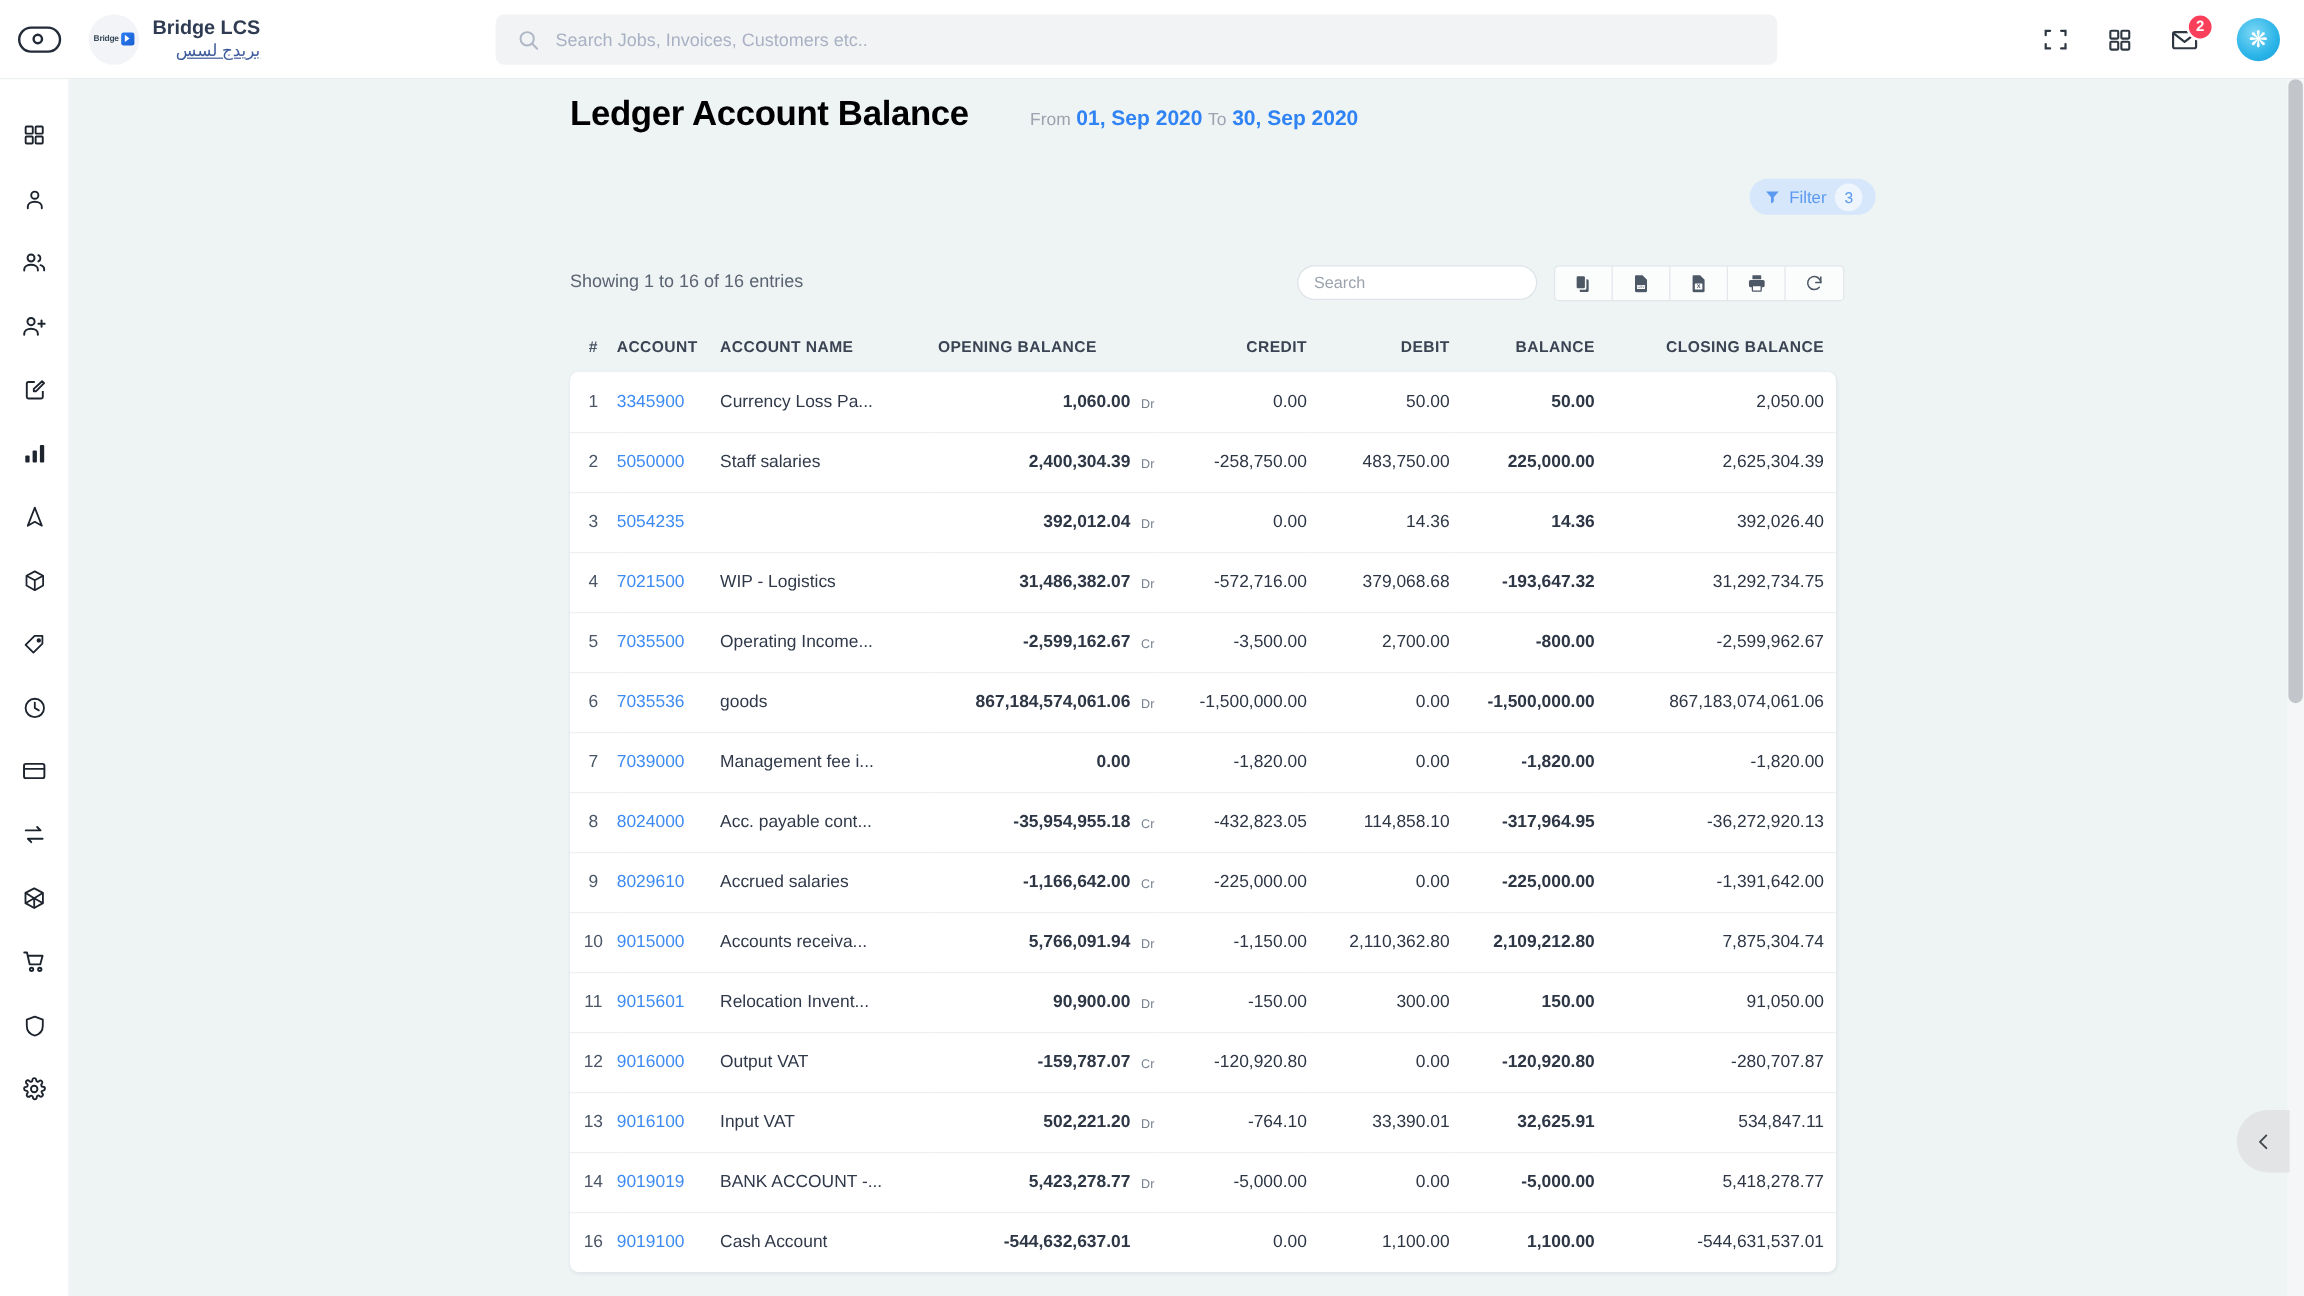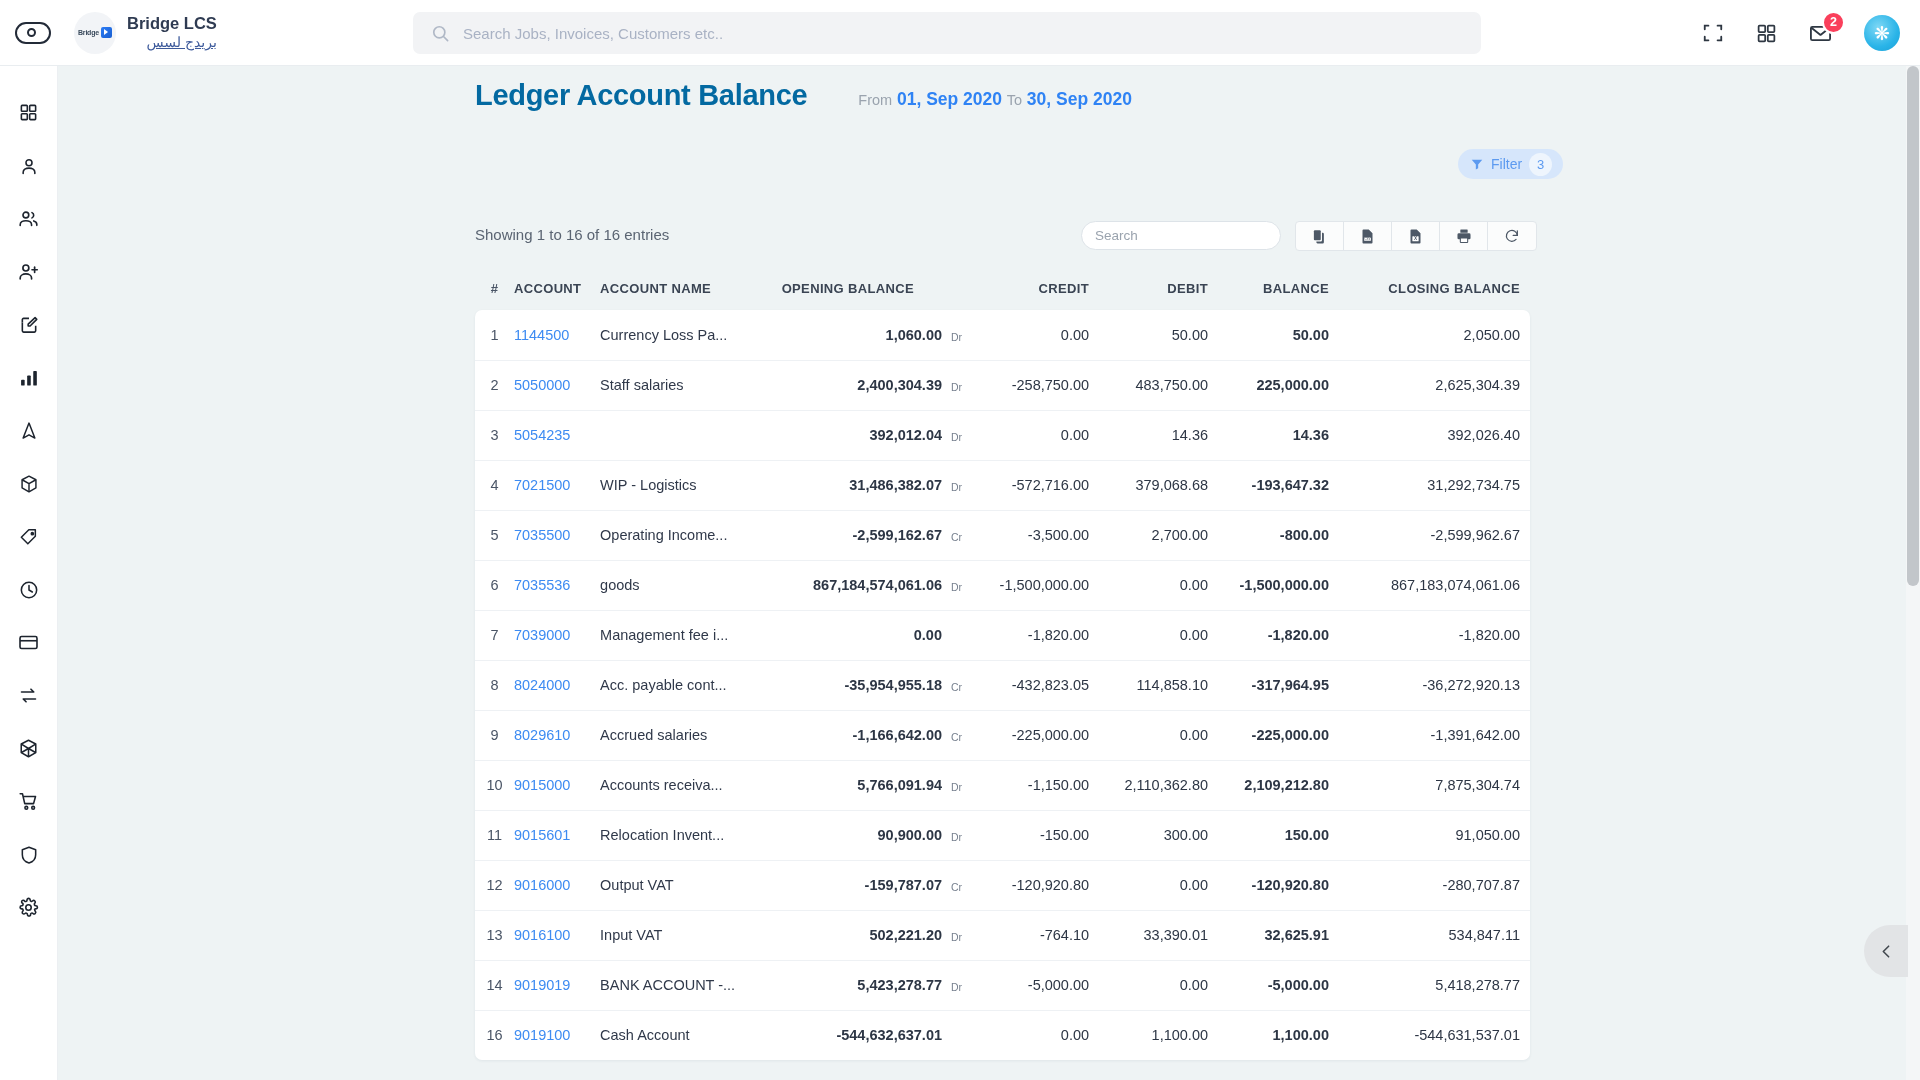--- a/index.html
+++ b/index.html
@@ -107,21 +107,21 @@
   .main {
     position: absolute; top: 66px; left: 58px;
     width: 1850px; height: 1014px;
     background: #eef3f4;
     overflow: hidden;
   }
   .page-head {
     position: absolute; left: 417px; top: 13px;
     display: flex; align-items: baseline;
   }
-  .page-title { font-size: 29px; font-weight: bold; color: #0369a1; letter-spacing: -0.3px; }
+  .page-title { font-size: 29px; font-weight: bold; color: #000000; letter-spacing: -0.3px; }
   .daterange { margin-left: 51px; font-size: 17px; color: #9aa3ae; }
   .daterange .lbl { font-size: 14.5px; color: #9aa3ae; }
   .daterange .dt { color: #2f83f4; font-weight: 600; font-size: 17.5px; }
 
   .filter-chip {
     position: absolute; left: 1400px; top: 83px;
     height: 30px; padding: 0 11px 0 12px;
     background: #d6e6fb; border-radius: 16px;
     display: flex; align-items: center; gap: 7px; cursor: pointer;
   }
@@ -479,21 +479,21 @@
           <th class="c-bal">BALANCE</th>
           <th class="c-close">CLOSING BALANCE</th>
         </tr>
       </thead>
     </table>
     <div class="tbody-card">
       <table>
         <tbody id="tbody">
             <tr>
               <td class="c-num">1</td>
-              <td class="c-acct"><a>1144500</a></td>
+              <td class="c-acct"><a>3345900</a></td>
               <td class="c-name">Currency Loss Pa...</td>
               <td class="c-open"><span class="openval">1,060.00<span class="drcr">Dr</span></span></td>
               <td class="c-cred">0.00</td>
               <td class="c-deb">50.00</td>
               <td class="c-bal">50.00</td>
               <td class="c-close">2,050.00</td>
             </tr>
             <tr>
               <td class="c-num">2</td>
               <td class="c-acct"><a>5050000</a></td>

